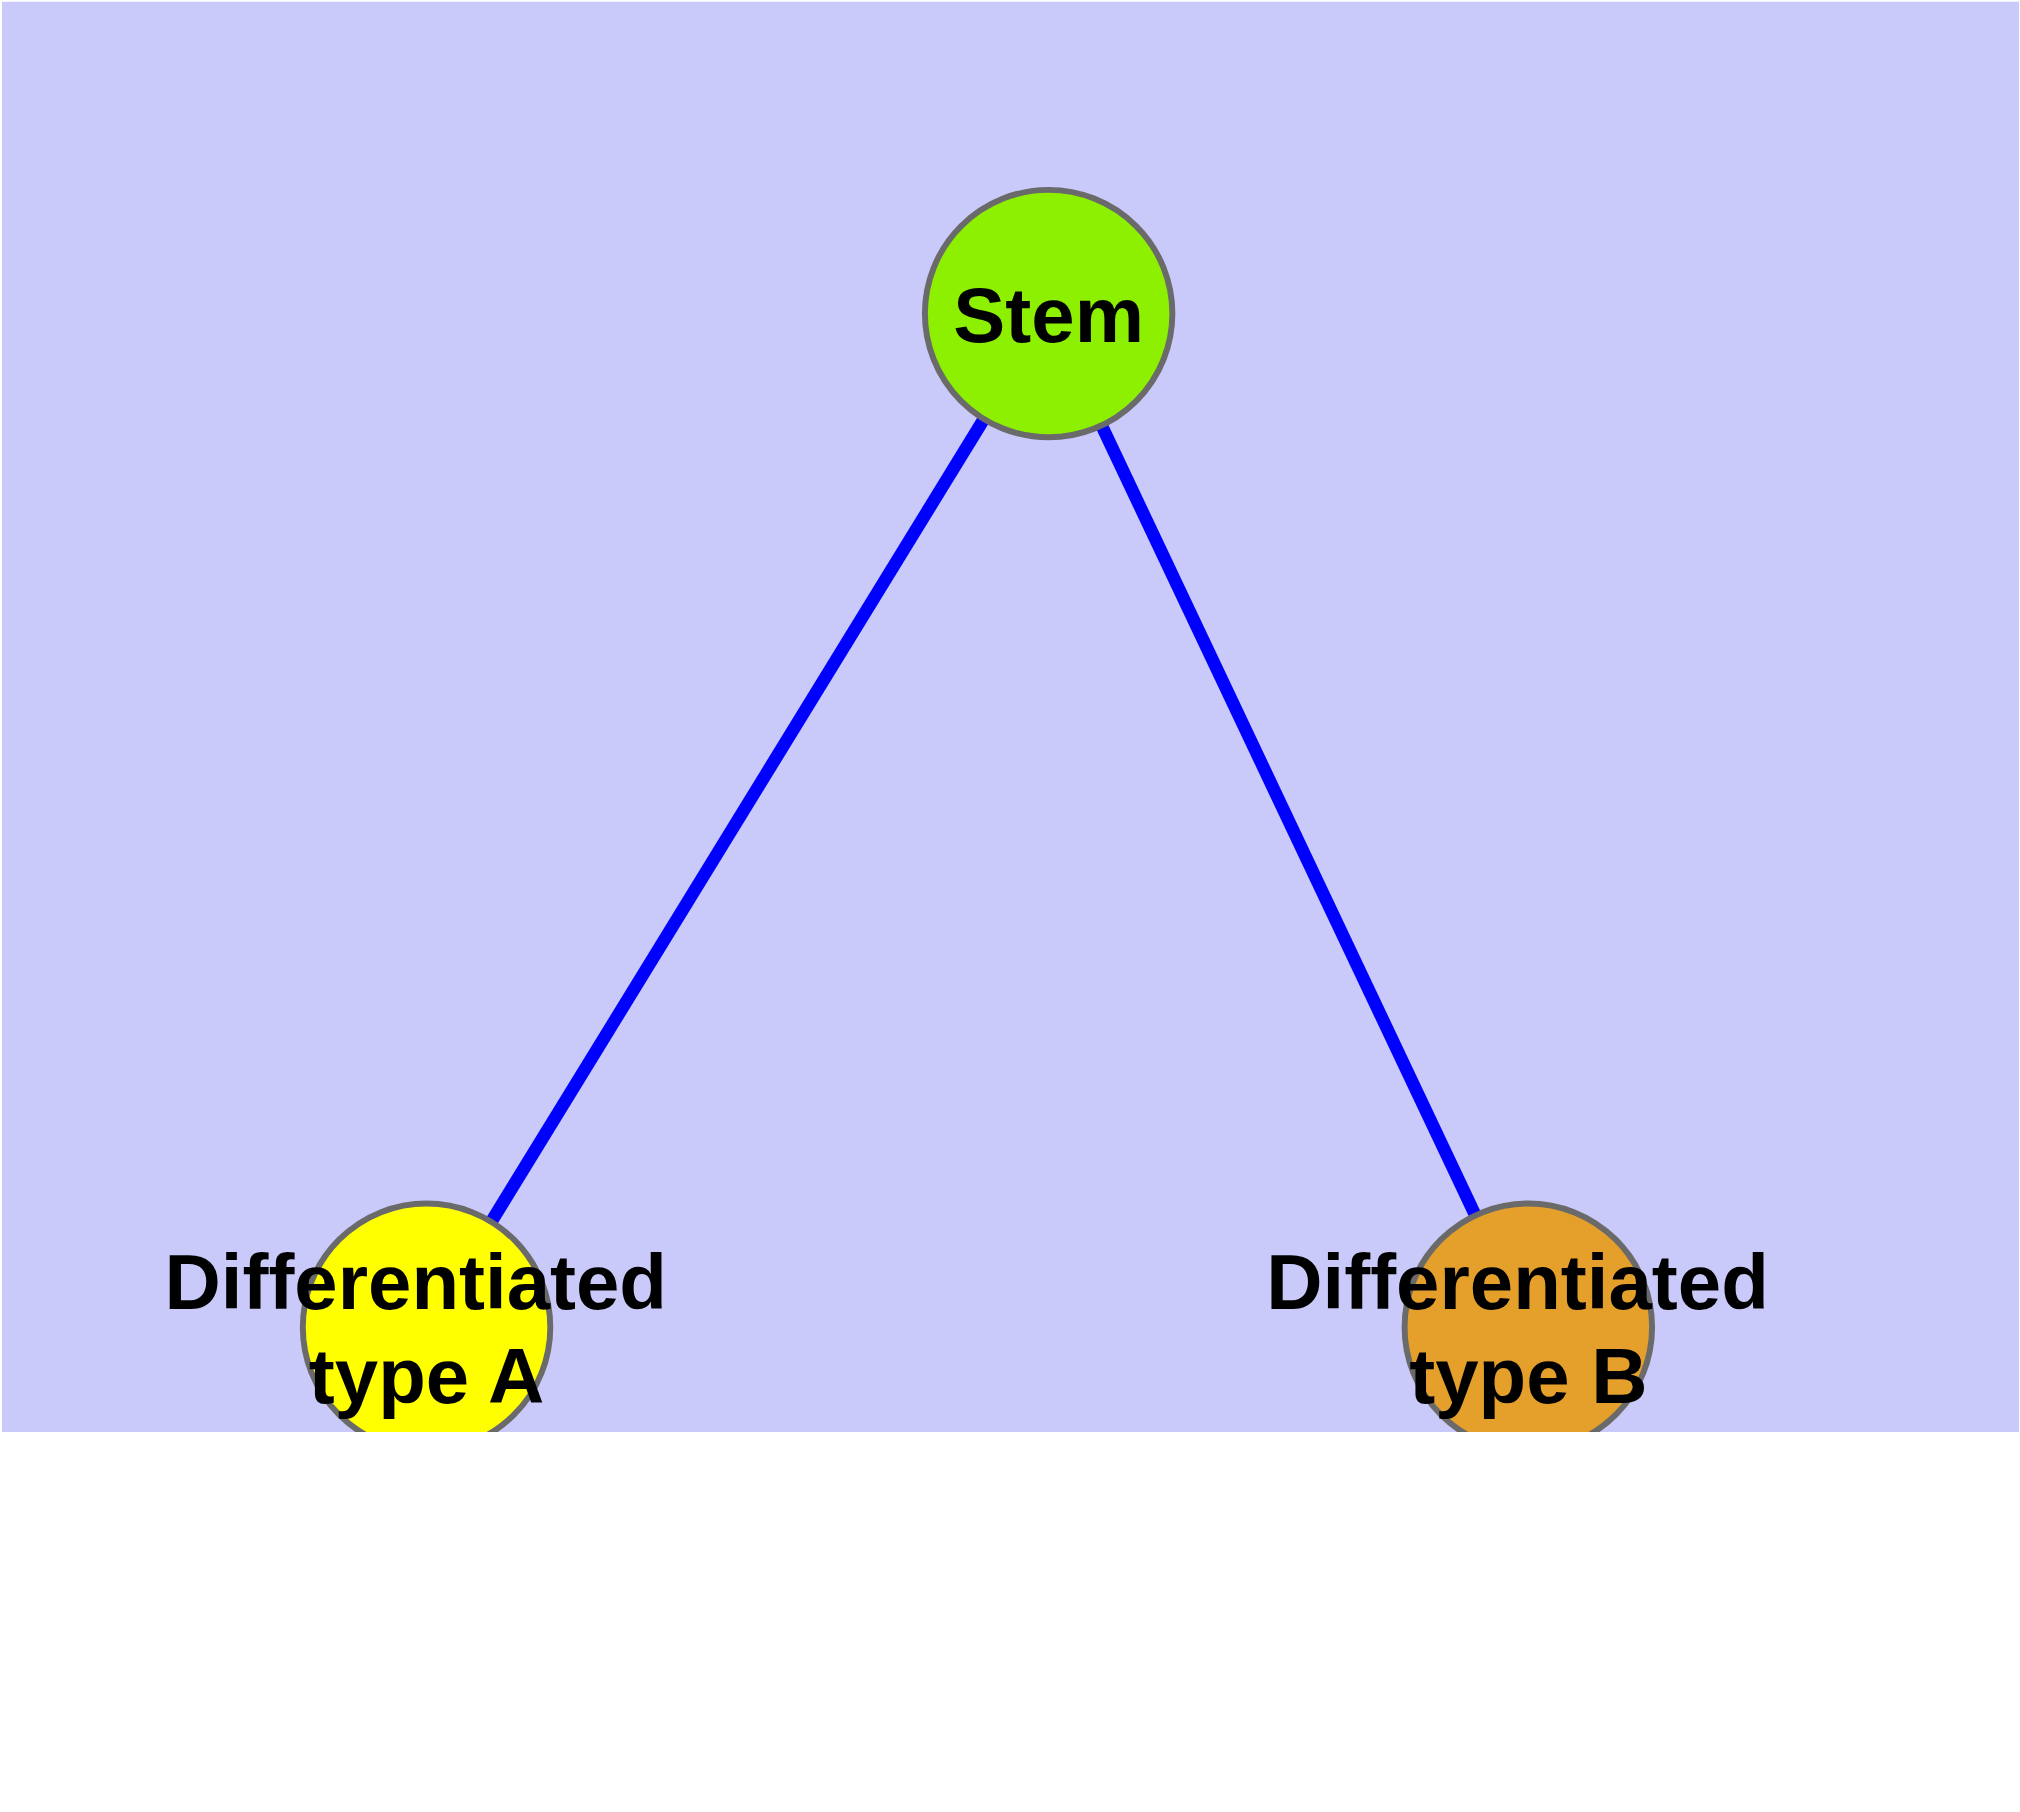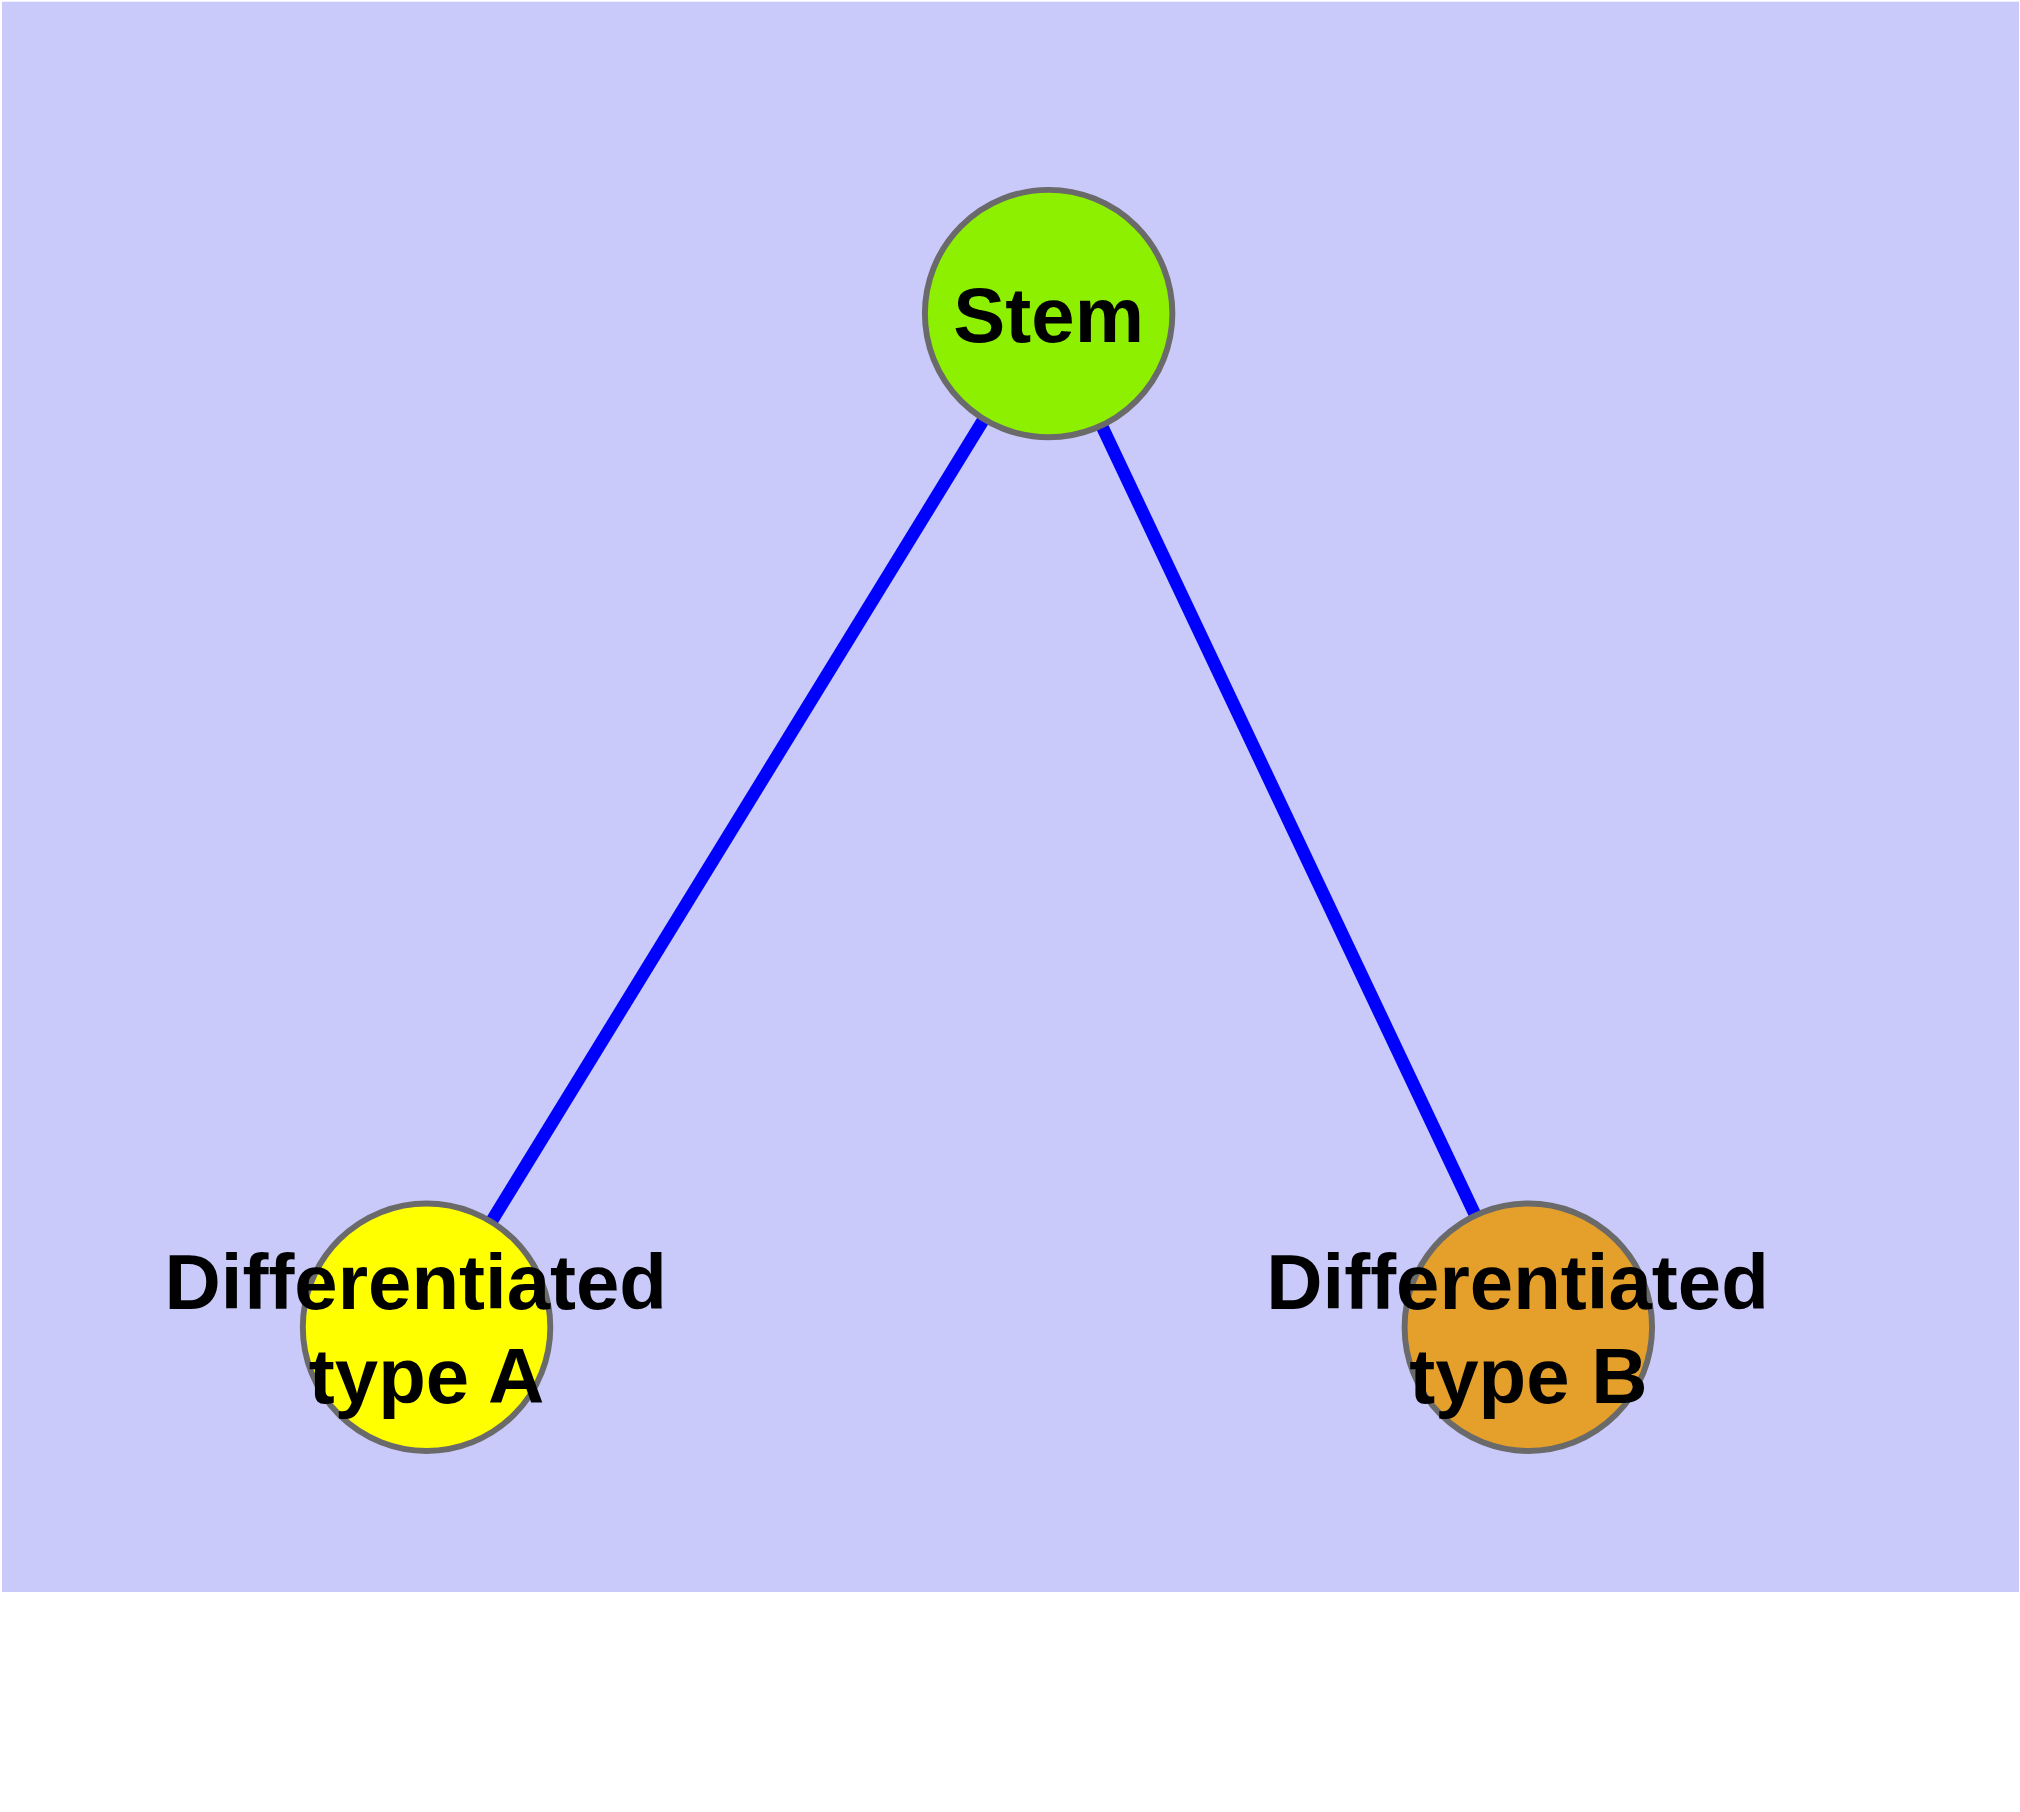--- a/index.html
+++ b/index.html
@@ -3,21 +3,21 @@
 <meta charset="utf-8">
 <style>
   html, body {
     margin: 0;
     padding: 0;
     background: #ffffff;
   }
   .frame {
     position: relative;
     width: 2021px;
-    height: 1592px;
+    height: 1432px;
     background: #ffffff;
     overflow: hidden;
   }
   svg.graph {
     display: block;
     width: 2021px;
     height: 1812px;
   }
   .edge {
     fill: none;

